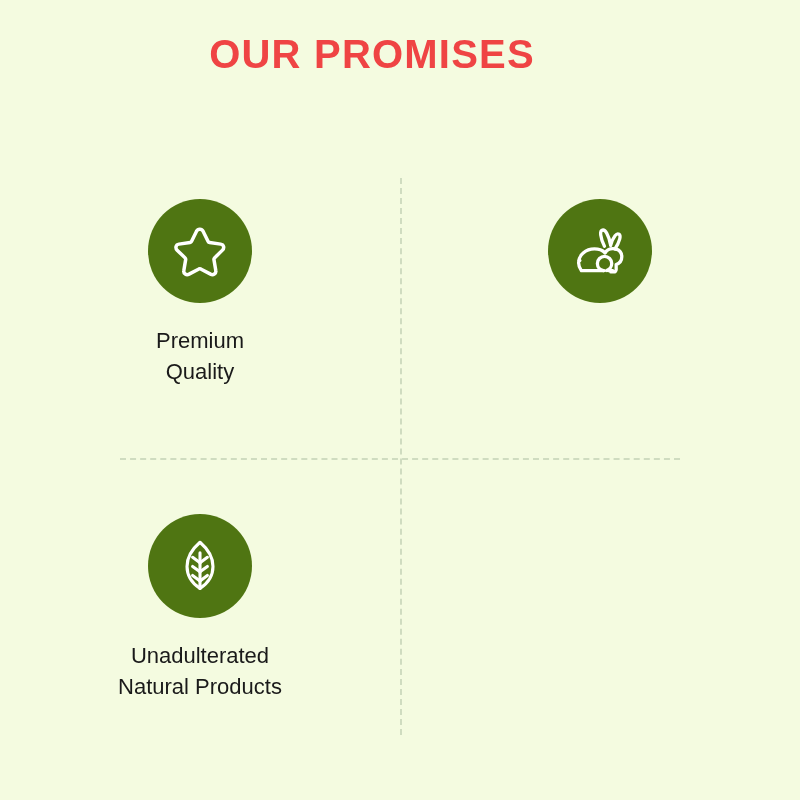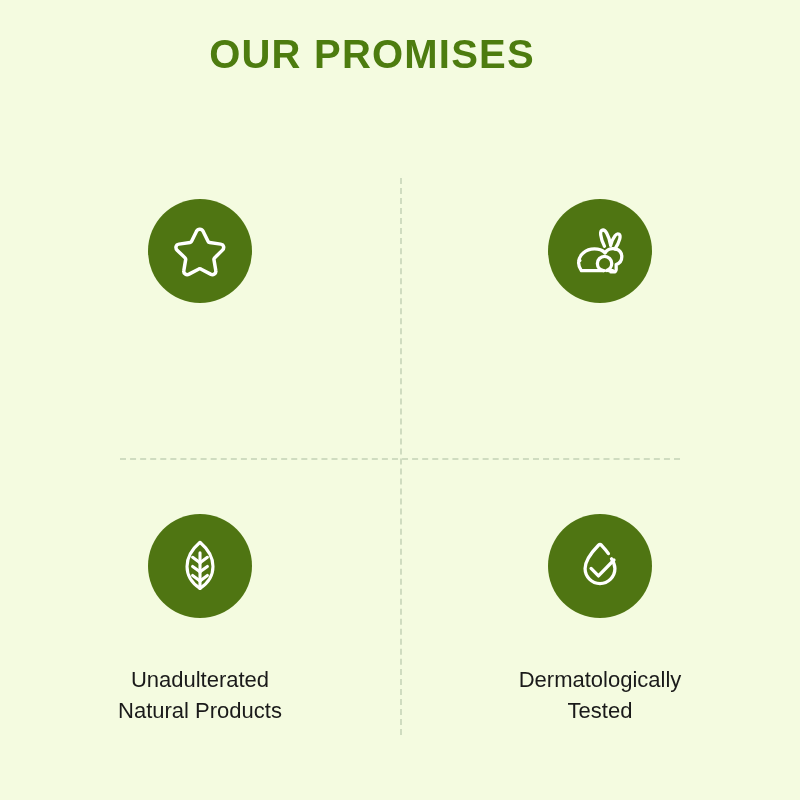--- a/index.html
+++ b/index.html
@@ -27,21 +27,21 @@
   .panel-title {
     position: absolute;
     top: 30px;
     left: 0;
     width: 744px;
     text-align: center;
     font-size: 40px;
     line-height: 48px;
     font-weight: 700;
     letter-spacing: 1.2px;
-    color: #4d7c0f;
+    color: #ef4444;
     text-transform: uppercase;
     margin: 0;
     white-space: nowrap;
   }
 
   
   .divider-vertical {
     position: absolute;
     left: 400px;
     top: 178px;
@@ -74,21 +74,20 @@
     position: relative;
     display: flex;
     flex-direction: column;
     align-items: center;
     justify-content: flex-start;
     padding-top: 29px;
     box-sizing: border-box;
   }
   .promise-cell.row-bottom {
     padding-top: 56px;
-    gap: 24px;
   }
 
   .promise-badge {
     width: 104px;
     height: 104px;
     border-radius: 50%;
     background: #4f7512;
     display: flex;
     align-items: center;
     justify-content: center;
@@ -124,20 +123,22 @@
   <div class="promise-grid">
 
     <div class="promise-cell row-top">
       <div class="promise-badge">
         <span>
           <svg viewBox="0 0 64 64" fill="none" xmlns="http://www.w3.org/2000/svg">
             <path d="M32 9.5c1.5 0 2.6 1 3.3 2.3l5.1 10.3c.3.6.8 1 1.5 1.1l11.4 1.7c1.5.2 2.6 1 3 2.4.4 1.4 0 2.7-1.1 3.8l-8.2 8c-.5.5-.7 1.1-.6 1.8l1.9 11.3c.3 1.5-.3 2.8-1.5 3.6-1.2.8-2.5.8-3.9.1l-10.2-5.4c-.6-.3-1.2-.3-1.8 0l-10.2 5.4c-1.4.7-2.7.7-3.9-.1-1.2-.8-1.8-2.1-1.5-3.6l1.9-11.3c.1-.7-.1-1.3-.6-1.8l-8.2-8c-1.1-1.1-1.5-2.4-1.1-3.8.4-1.4 1.5-2.2 3-2.4l11.4-1.7c.7-.1 1.2-.5 1.5-1.1l5.1-10.3c.7-1.3 1.8-2.3 3.3-2.3z" stroke="#ffffff" stroke-width="3.6" stroke-linejoin="round" stroke-linecap="round"></path>
           </svg>
         </span>
       </div>
+      <div class="promise-label">Premium
+Quality</div>
     </div>
 
     <div class="promise-cell row-top">
       <div class="promise-badge">
         <span>
           <svg viewBox="0 0 64 64" fill="none" xmlns="http://www.w3.org/2000/svg">
             <g stroke="#ffffff" stroke-width="3.4" stroke-linejoin="round" stroke-linecap="round">
 
               <path d="M36.6 27.2c-1.6-3.2-3.4-8.2-3.9-12-.3-2.6.3-4.4 1.8-4.8 1.6-.4 3.1.8 4.4 3.1 1.8 3.2 3.2 8 3.8 11.4"></path>
 
@@ -177,31 +178,15 @@
               <path d="M32 38l7.6-5.6"></path>
               <path d="M32 47.4l7.6-5.6"></path>
             </g>
           </svg>
         </span>
       </div>
       <div class="promise-label">Unadulterated
 Natural Products</div>
     </div>
 
-    <div class="promise-cell row-bottom">
-      <div class="promise-badge">
-        <span>
-          <svg viewBox="0 0 64 64" fill="none" xmlns="http://www.w3.org/2000/svg">
-            <g stroke="#ffffff" stroke-width="3.4" stroke-linejoin="round" stroke-linecap="round">
-
-              <path d="M43.9 24.6c2.1 3.2 3.5 6.4 3.5 10.1 0 8.5-6.9 15.4-15.4 15.4s-15.4-6.9-15.4-15.4c0-9 9.3-19.5 13.8-24.1.9-.9 2.3-.9 3.2 0 1.7 1.8 4.5 4.9 7.1 8.6"></path>
-
-              <path d="M22.8 34.5l7.6 7.7 16-16.4"></path>
-            </g>
-          </svg>
-        </span>
-      </div>
-      <div class="promise-label">Dermatologically
-Tested</div>
-    </div>
 
   </div>
 </div>
 
 </body></html>

